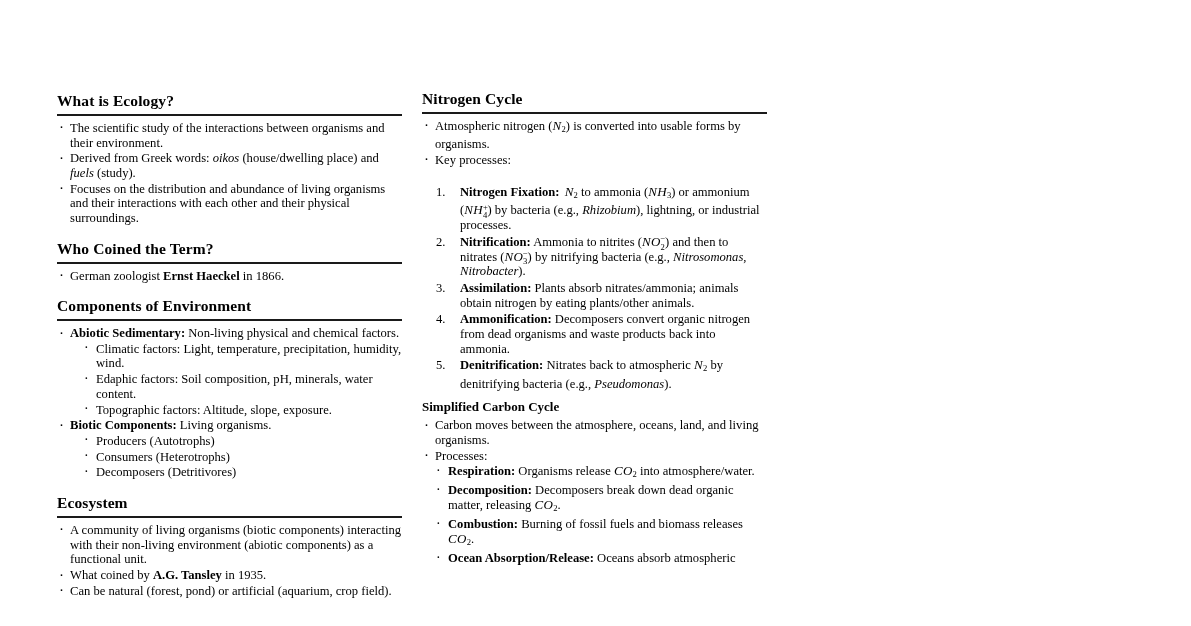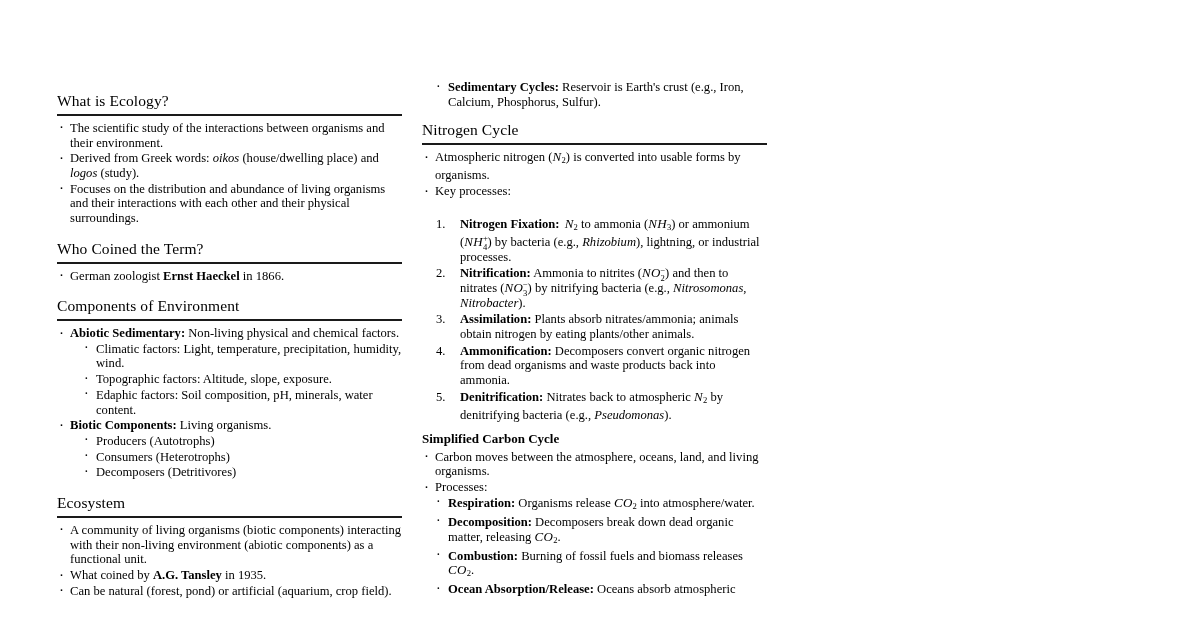--- a/index.html
+++ b/index.html
@@ -25,21 +25,21 @@
     position: absolute;
     top: 0;
     width: 345px;
   }
   .col-left  { left: 57px; }
   .col-right { left: 422px; }
 
   
   h2.section {
     font-size: 15.5px;
-    font-weight: normal;
+    font-weight: bold;
     line-height: 1.15;
     margin: 0;
     padding: 0;
     letter-spacing: 0.1px;
   }
   .rule {
     height: 0;
     border-top: 2.2px solid #1a1a1a;
     margin-top: 4px;
     margin-bottom: 5px;
@@ -163,21 +163,21 @@
 <body>
 
 <div class="page">
 
   <div class="col col-left" style="top:92px;">
 
     <h2 class="section">What is Ecology?</h2>
     <div class="rule"></div>
     <ul class="lvl1">
       <li><span>The scientific study of the interactions between organisms and their environment.</span></li>
-      <li><span>Derived from Greek words: </span><i>oikos</i><span> (house/dwelling place) and </span><i>logos</i><span> (study).</span></li>
+      <li><span>Derived from Greek words: </span><i>oikos</i><span> (house/dwelling place) and </span><i>fuels</i><span> (study).</span></li>
       <li><span>Focuses on the distribution and abundance of living organisms and their interactions with each other and their physical surroundings.</span></li>
     </ul>
 
     <div class="gap-lg"></div>
 
     <h2 class="section">Who Coined the Term?</h2>
     <div class="rule"></div>
     <ul class="lvl1">
       <li><span>German zoologist </span><b>Ernst Haeckel</b><span> in 1866.</span></li>
     </ul>
@@ -185,22 +185,22 @@
     <div class="gap-lg"></div>
 
     <h2 class="section">Components of Environment</h2>
     <div class="rule"></div>
     <ul class="lvl1">
       <li>
         <b>Abiotic Sedimentary:</b>
         <span>Non-living physical and chemical factors.</span>
         <ul class="lvl2">
           <li><span>Climatic factors: Light, temperature, precipitation, humidity, wind.</span></li>
+          <li><span>Edaphic factors: Soil composition, pH, minerals, water content.</span></li>
           <li><span>Topographic factors: Altitude, slope, exposure.</span></li>
-          <li><span>Edaphic factors: Soil composition, pH, minerals, water content.</span></li>
         </ul>
       </li>
       <li>
         <b>Biotic Components:</b>
         <span>Living organisms.</span>
         <ul class="lvl2">
           <li><span>Producers (Autotrophs)</span></li>
           <li><span>Consumers (Heterotrophs)</span></li>
           <li><span>Decomposers (Detritivores)</span></li>
         </ul>
@@ -213,26 +213,20 @@
     <div class="rule"></div>
     <ul class="lvl1">
       <li><span>A community of living organisms (biotic components) interacting with their non-living environment (abiotic components) as a functional unit.</span></li>
       <li><span>What coined by </span><b>A.G. Tansley</b><span> in 1935.</span></li>
       <li><span>Can be natural (forest, pond) or artificial (aquarium, crop field).</span></li>
     </ul>
   </div>
 
   <div class="col col-right" style="top:79px;">
 
-    <ul class="lvl2">
-      <li>
-        <b>Sedimentary Cycles:</b>
-        <span>Reservoir is Earth's crust (e.g., Iron, Calcium, Phosphorus, Sulfur).</span>
-      </li>
-    </ul>
 
     <div class="gap-md"></div>
 
     <h2 class="section">Nitrogen Cycle</h2>
     <div class="rule"></div>
     <ul class="lvl1">
       <li><span>Atmospheric nitrogen (</span><span class="math"><span>N</span><sub>2</sub></span><span>) is converted into usable forms by organisms.</span></li>
       <li><span>Key processes:</span></li>
     </ul>
 

